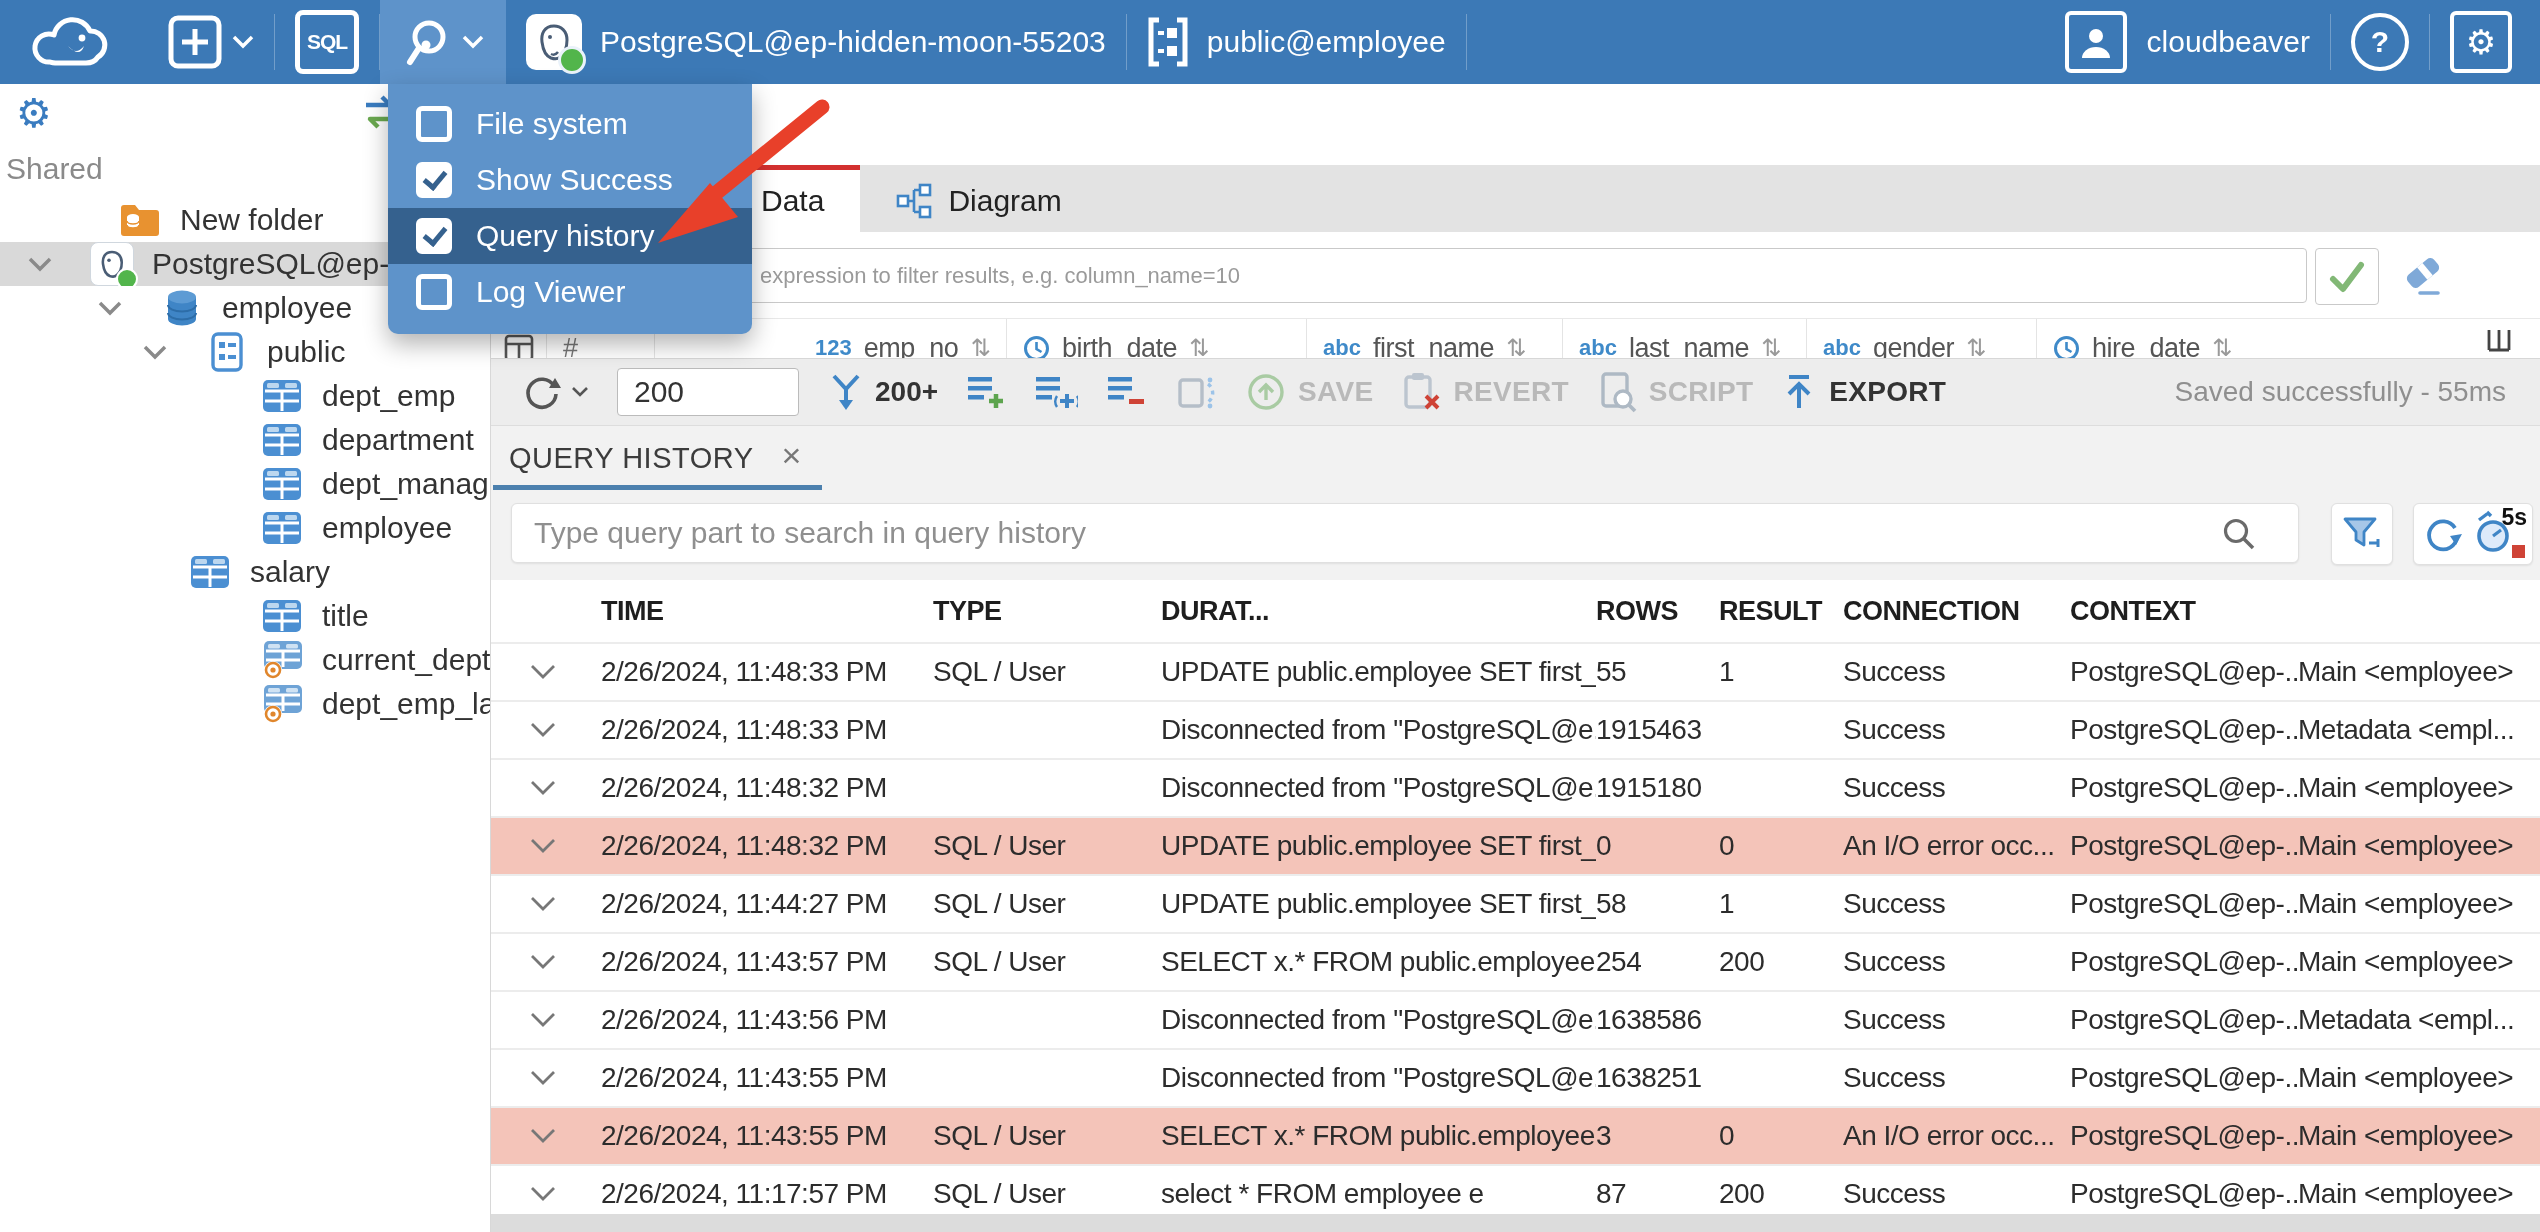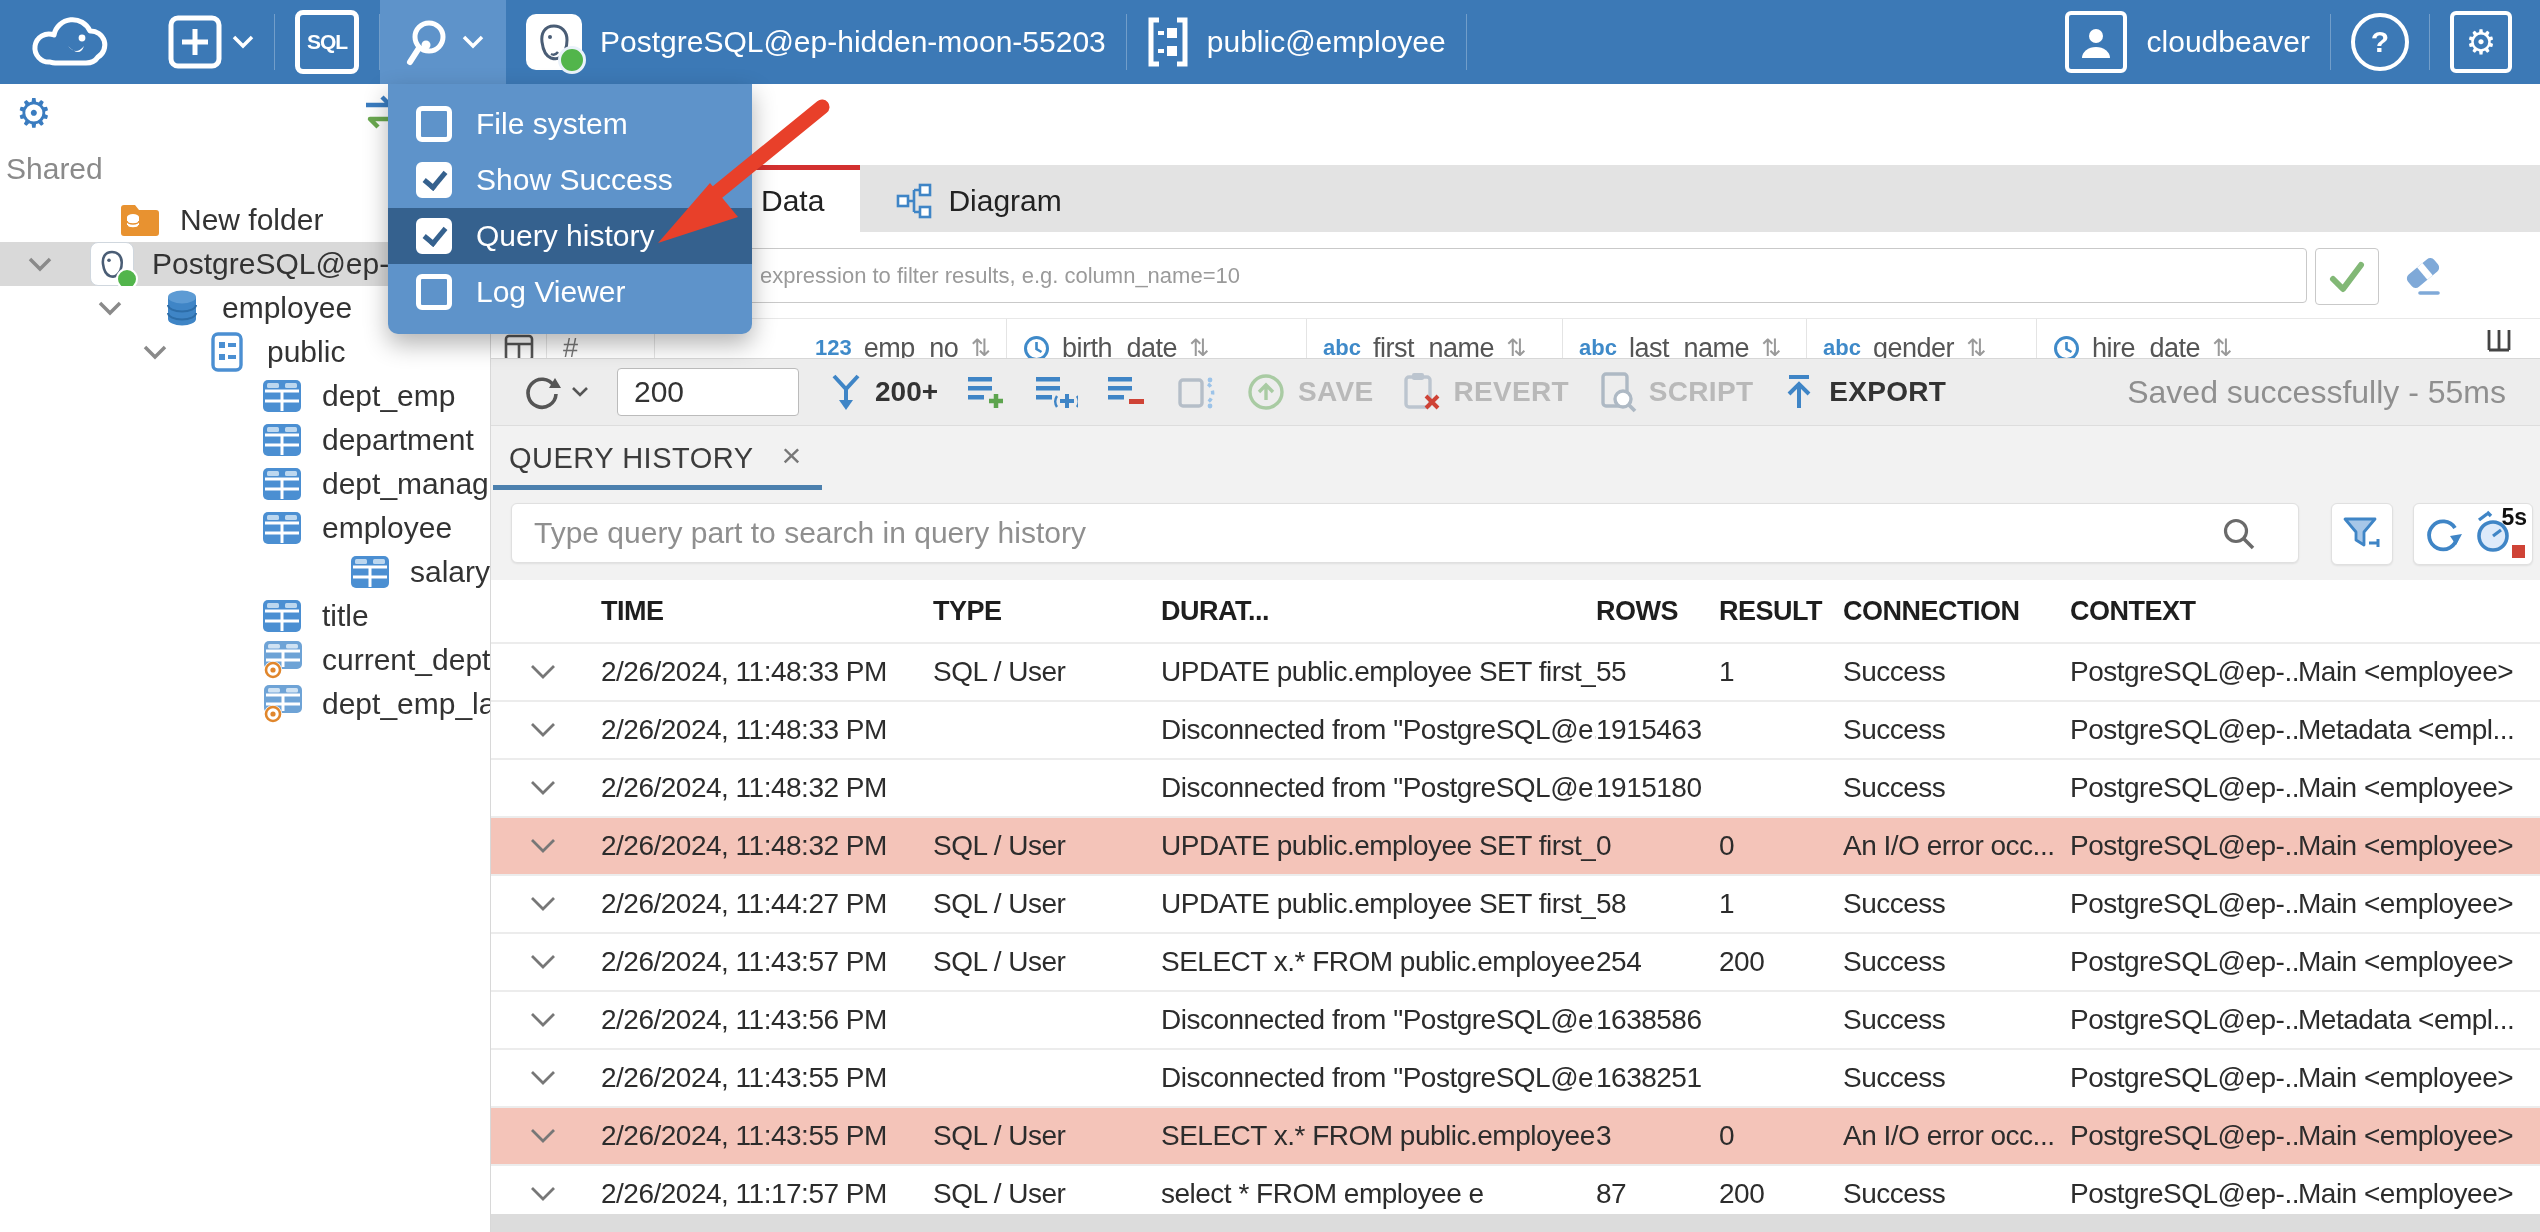--- a/index.html
+++ b/index.html
@@ -75,21 +75,21 @@
   .tok{color:#3f8ac9;font-weight:bold;font-size:22px;letter-spacing:0;}
   .sort-glyph{color:#9a9a9a;font-size:24px;font-family:"DejaVu Sans",sans-serif;}
   .gh-rightico{position:absolute;right:26px;top:244px;}
 
   .toolbar{position:absolute;left:0;top:274px;right:0;height:67px;background:#ededed;border-top:1px solid #d7d7d7;
         display:flex;align-items:center;padding:0 30px;gap:28px;box-sizing:border-box;font-size:28px;}
   .row-limit{width:148px;height:46px;border:1px solid #bbb;border-radius:4px;font-size:30px;padding:0 16px;color:#333;font-family:"Liberation Sans",sans-serif;outline:none;}
   .tbtn{display:flex;align-items:center;gap:12px;font-weight:bold;color:#b9b9b9;letter-spacing:.3px;}
   .tbtn.enabled{color:#333;}
   .fetch-label{font-weight:bold;color:#333;}
-  .status-text{color:#8f8f8f;font-size:32px;padding-right:4px;}
+  .status-text{color:#8f8f8f;font-size:28px;padding-right:4px;}
 
   .qh-tabs{position:absolute;left:0;top:341px;right:0;height:65px;background:#f2f2f2;border-top:1px solid #ddd;}
   .qh-tab{position:relative;display:inline-flex;align-items:center;gap:28px;height:100%;padding:0 22px 0 18px;font-size:29px;color:#3c3c3c;letter-spacing:.5px;}
   .qh-tab::after{content:"";position:absolute;left:2px;right:2px;bottom:0;height:6px;background:#4c80ae;}
   .qh-close{font-size:34px;color:#777;line-height:1;margin-top:-8px;}
 
   .qh-search-row{position:absolute;left:0;top:406px;right:0;height:90px;background:#f2f2f2;}
   .qh-search{position:absolute;left:20px;top:13px;width:1788px;height:60px;background:#fff;border:1px solid #e0e0e0;border-radius:6px;
         box-shadow:0 1px 2px rgba(0,0,0,.08);font-size:30px;color:#555;padding:0 80px 0 22px;box-sizing:border-box;font-family:"Liberation Sans",sans-serif;outline:none;}
   .qh-search::placeholder{color:#8f8f8f;}
@@ -350,21 +350,21 @@
             <svg width="40" height="34" viewBox="0 0 40 34">
               <rect x="1" y="1" width="38" height="32" rx="5" fill="#4b8fd2"></rect>
               <path d="M3 12 h34 M3 22 h34 M20 12 v20" stroke="#fff" stroke-width="3"></path>
               <rect x="5" y="4" width="12" height="5" rx="1.5" fill="#bcd7ef"></rect>
               <rect x="23" y="4" width="12" height="5" rx="1.5" fill="#bcd7ef"></rect>
             </svg>
           </span>
 
           <span>employee</span>
         </div>
-        <div class="tree-item" style="padding-left: 118px; justify-content: flex-end;">
+        <div class="tree-item" style="padding-left: 118px;">
           <span class="tw-chev" style="visibility: hidden;">
             <svg width="26" height="16" viewBox="0 0 26 16">
               <path d="M3 3 l10 10 10-10" fill="none" stroke="#8a8a8a" stroke-width="3.5"></path>
             </svg>
           </span>
 
           <span class="tw-icon">
             <svg width="40" height="34" viewBox="0 0 40 34">
               <rect x="1" y="1" width="38" height="32" rx="5" fill="#4b8fd2"></rect>
               <path d="M3 12 h34 M3 22 h34 M20 12 v20" stroke="#fff" stroke-width="3"></path>

